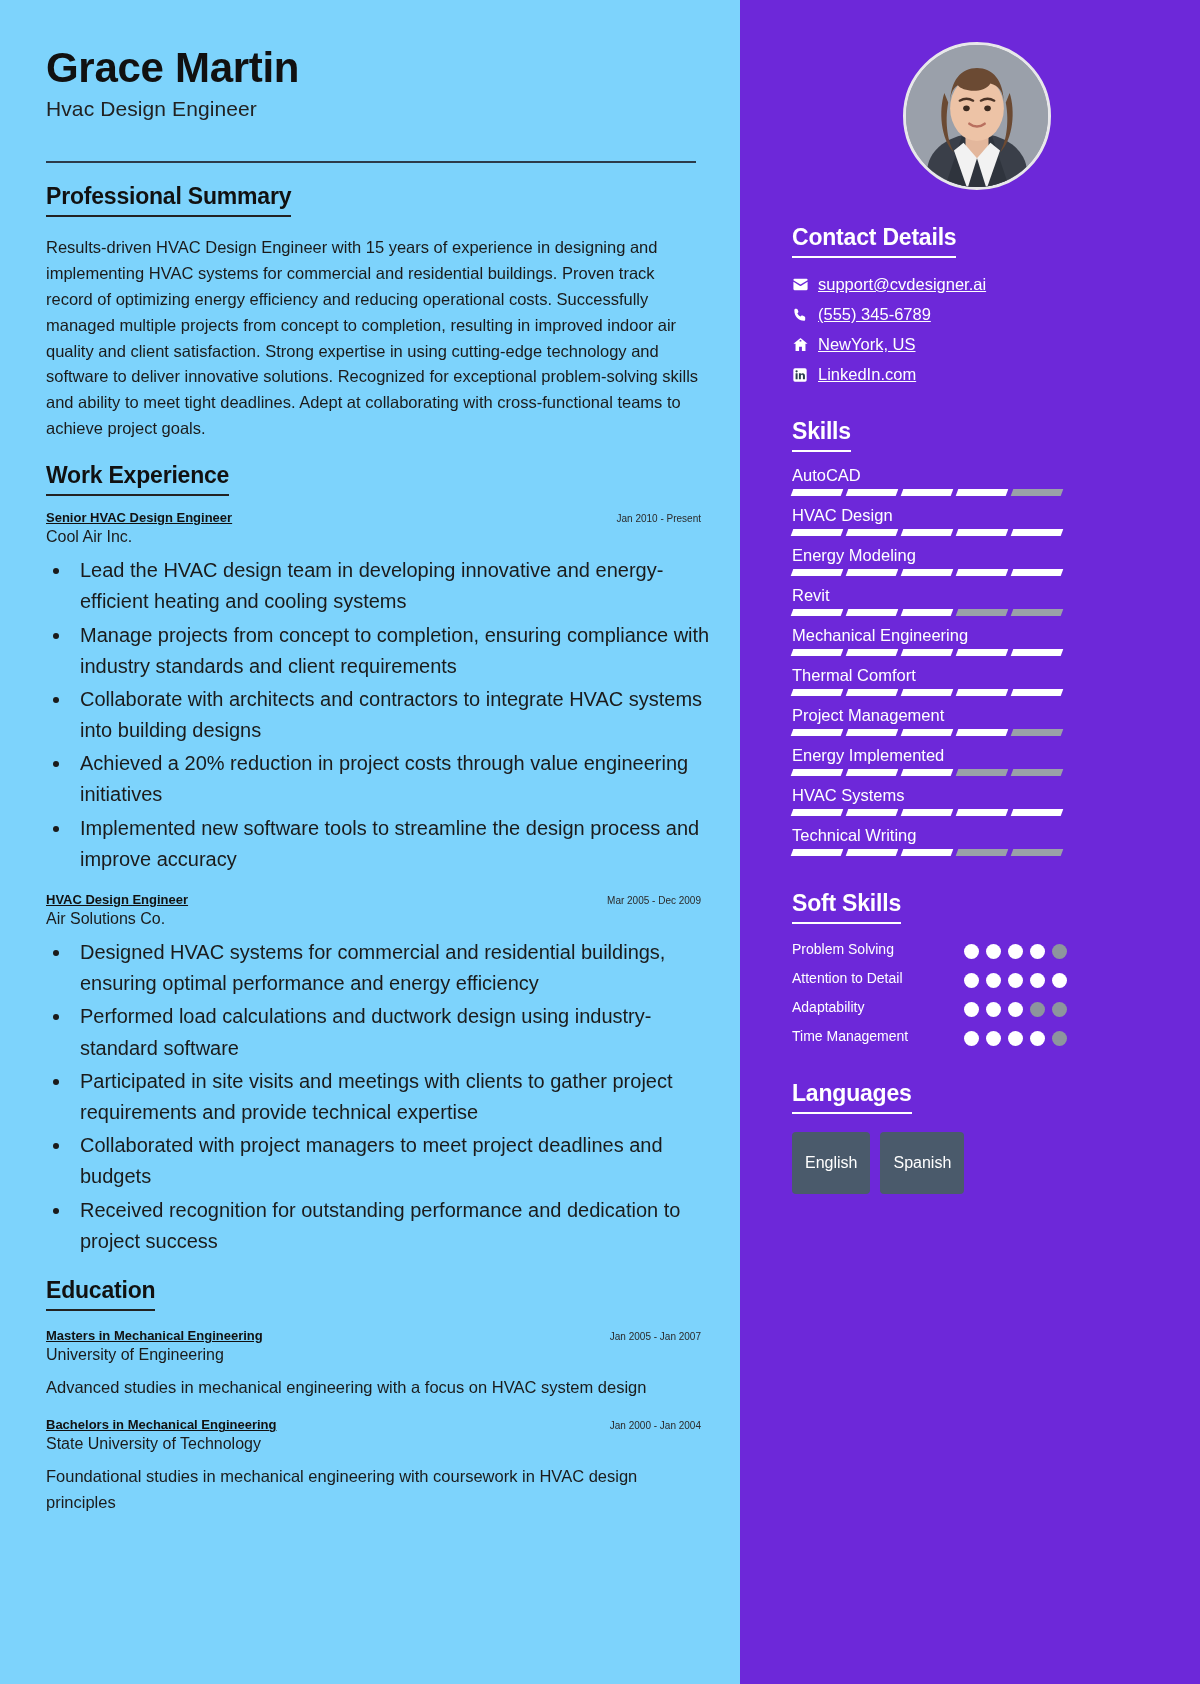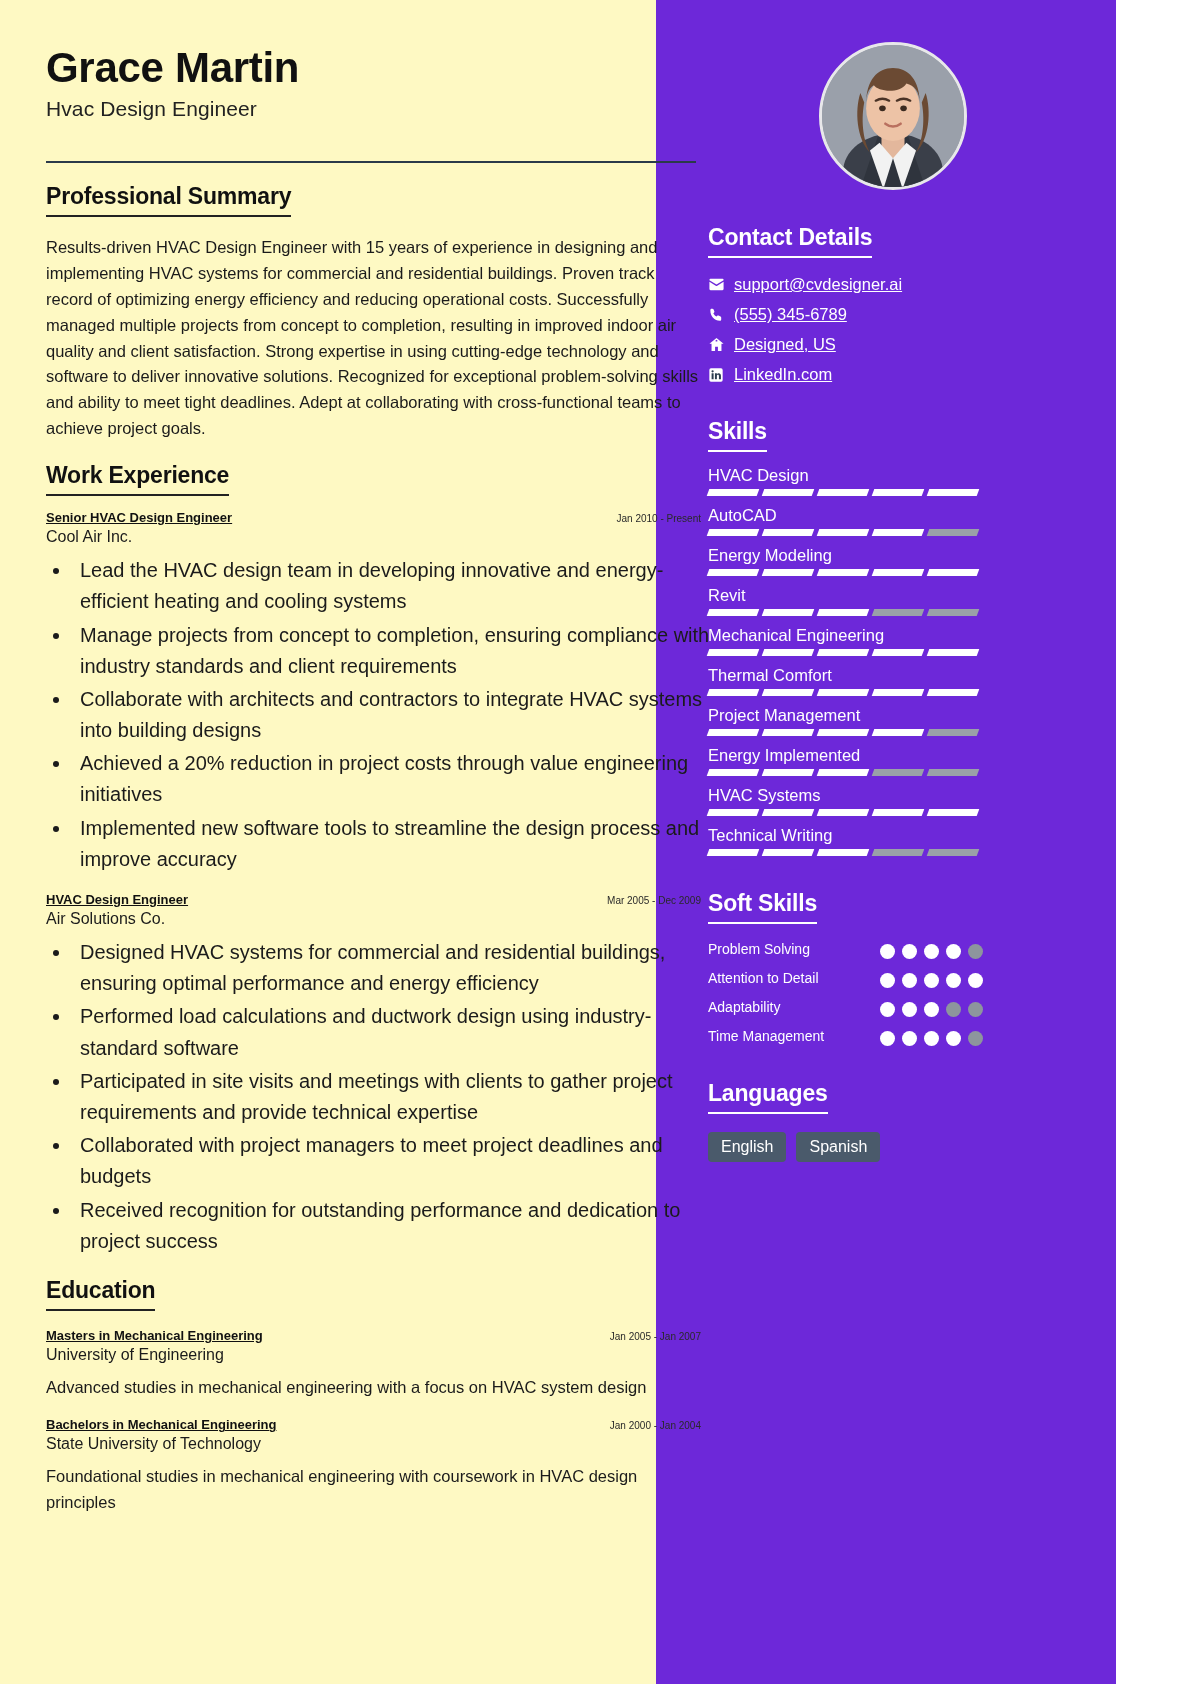--- a/index.html
+++ b/index.html
@@ -7,24 +7,24 @@
   body {
     font-family:"Liberation Sans", sans-serif;
     background:#ffffff;
     color:#1a1a1a;
     display:flex;
     overflow:hidden;
   }
 
   
   .left {
-    width:656px;
+    width:740px;
     height:1684px;
     padding:44px 46px 20px 46px;
-    background:#fef9c3;
+    background:#7dd3fc;
     position:relative;
   }
   .name {
     font-size:42px;
     font-weight:bold;
     letter-spacing:-0.3px;
     line-height:1.12;
     color:#111;
   }
   .job-title {
@@ -196,21 +196,21 @@
   .lang-list {
     margin-top:18px;
     display:flex;
     flex-wrap:wrap;
     gap:10px;
   }
   .lang-tag {
     background:#4a5a6b;
     color:#ffffff;
     font-size:16px;
-    padding:6px 13px;
+    padding:22px 13px;
     border-radius:4px;
   }
 </style>
 </head>
 <body>
 
 <div class="left">
 
   <div>
     <div class="name">Grace Martin</div>
@@ -324,57 +324,57 @@
             </svg>
           </span>
           <span>(555) 345-6789</span>
         </div>
         <div class="contact-row">
           <span class="contact-icon">
             <svg width="17" height="17" viewBox="0 0 24 24" fill="#fff">
               <path d="M12 2.8L2 11h3v10h5v-6h4v6h5V11h3L12 2.8zm0 2.6l1.6 1.3-.6 1.1h-2l-.6-1.1L12 5.4z"></path>
             </svg>
           </span>
-          <span>Designed, US</span>
+          <span>NewYork, US</span>
         </div>
         <div class="contact-row">
           <span class="contact-icon">
             <svg width="16" height="16" viewBox="0 0 24 24" fill="#fff">
               <rect x="2" y="2" width="20" height="20" rx="2.5"></rect>
               <rect x="5.4" y="9.4" width="3" height="9" fill="#2a3c4e"></rect>
               <circle cx="6.9" cy="6.5" r="1.7" fill="#2a3c4e"></circle>
               <path d="M10.4 9.4h2.9v1.3c.5-.9 1.5-1.5 2.8-1.5 2 0 3.3 1.3 3.3 3.8v5.4h-3v-4.8c0-1.2-.5-1.9-1.5-1.9s-1.6.7-1.6 1.9v4.8h-2.9V9.4z" fill="#2a3c4e"></path>
             </svg>
           </span>
           <span>LinkedIn.com</span>
         </div>
       </div>
   </div>
 
   <div class="side-section">
     <div class="side-title">Skills</div>
     <div class="skills-list" id="skills-list">
         <div class="skill-row">
+          <div class="skill-name">AutoCAD</div>
+          <div class="skill-bar">
+            <span class="seg"></span>
+            <span class="seg"></span>
+            <span class="seg"></span>
+            <span class="seg"></span>
+            <span class="seg off"></span>
+          </div>
+        </div>
+        <div class="skill-row">
           <div class="skill-name">HVAC Design</div>
           <div class="skill-bar">
             <span class="seg"></span>
             <span class="seg"></span>
             <span class="seg"></span>
             <span class="seg"></span>
             <span class="seg"></span>
-          </div>
-        </div>
-        <div class="skill-row">
-          <div class="skill-name">AutoCAD</div>
-          <div class="skill-bar">
-            <span class="seg"></span>
-            <span class="seg"></span>
-            <span class="seg"></span>
-            <span class="seg"></span>
-            <span class="seg off"></span>
           </div>
         </div>
         <div class="skill-row">
           <div class="skill-name">Energy Modeling</div>
           <div class="skill-bar">
             <span class="seg"></span>
             <span class="seg"></span>
             <span class="seg"></span>
             <span class="seg"></span>
             <span class="seg"></span>

